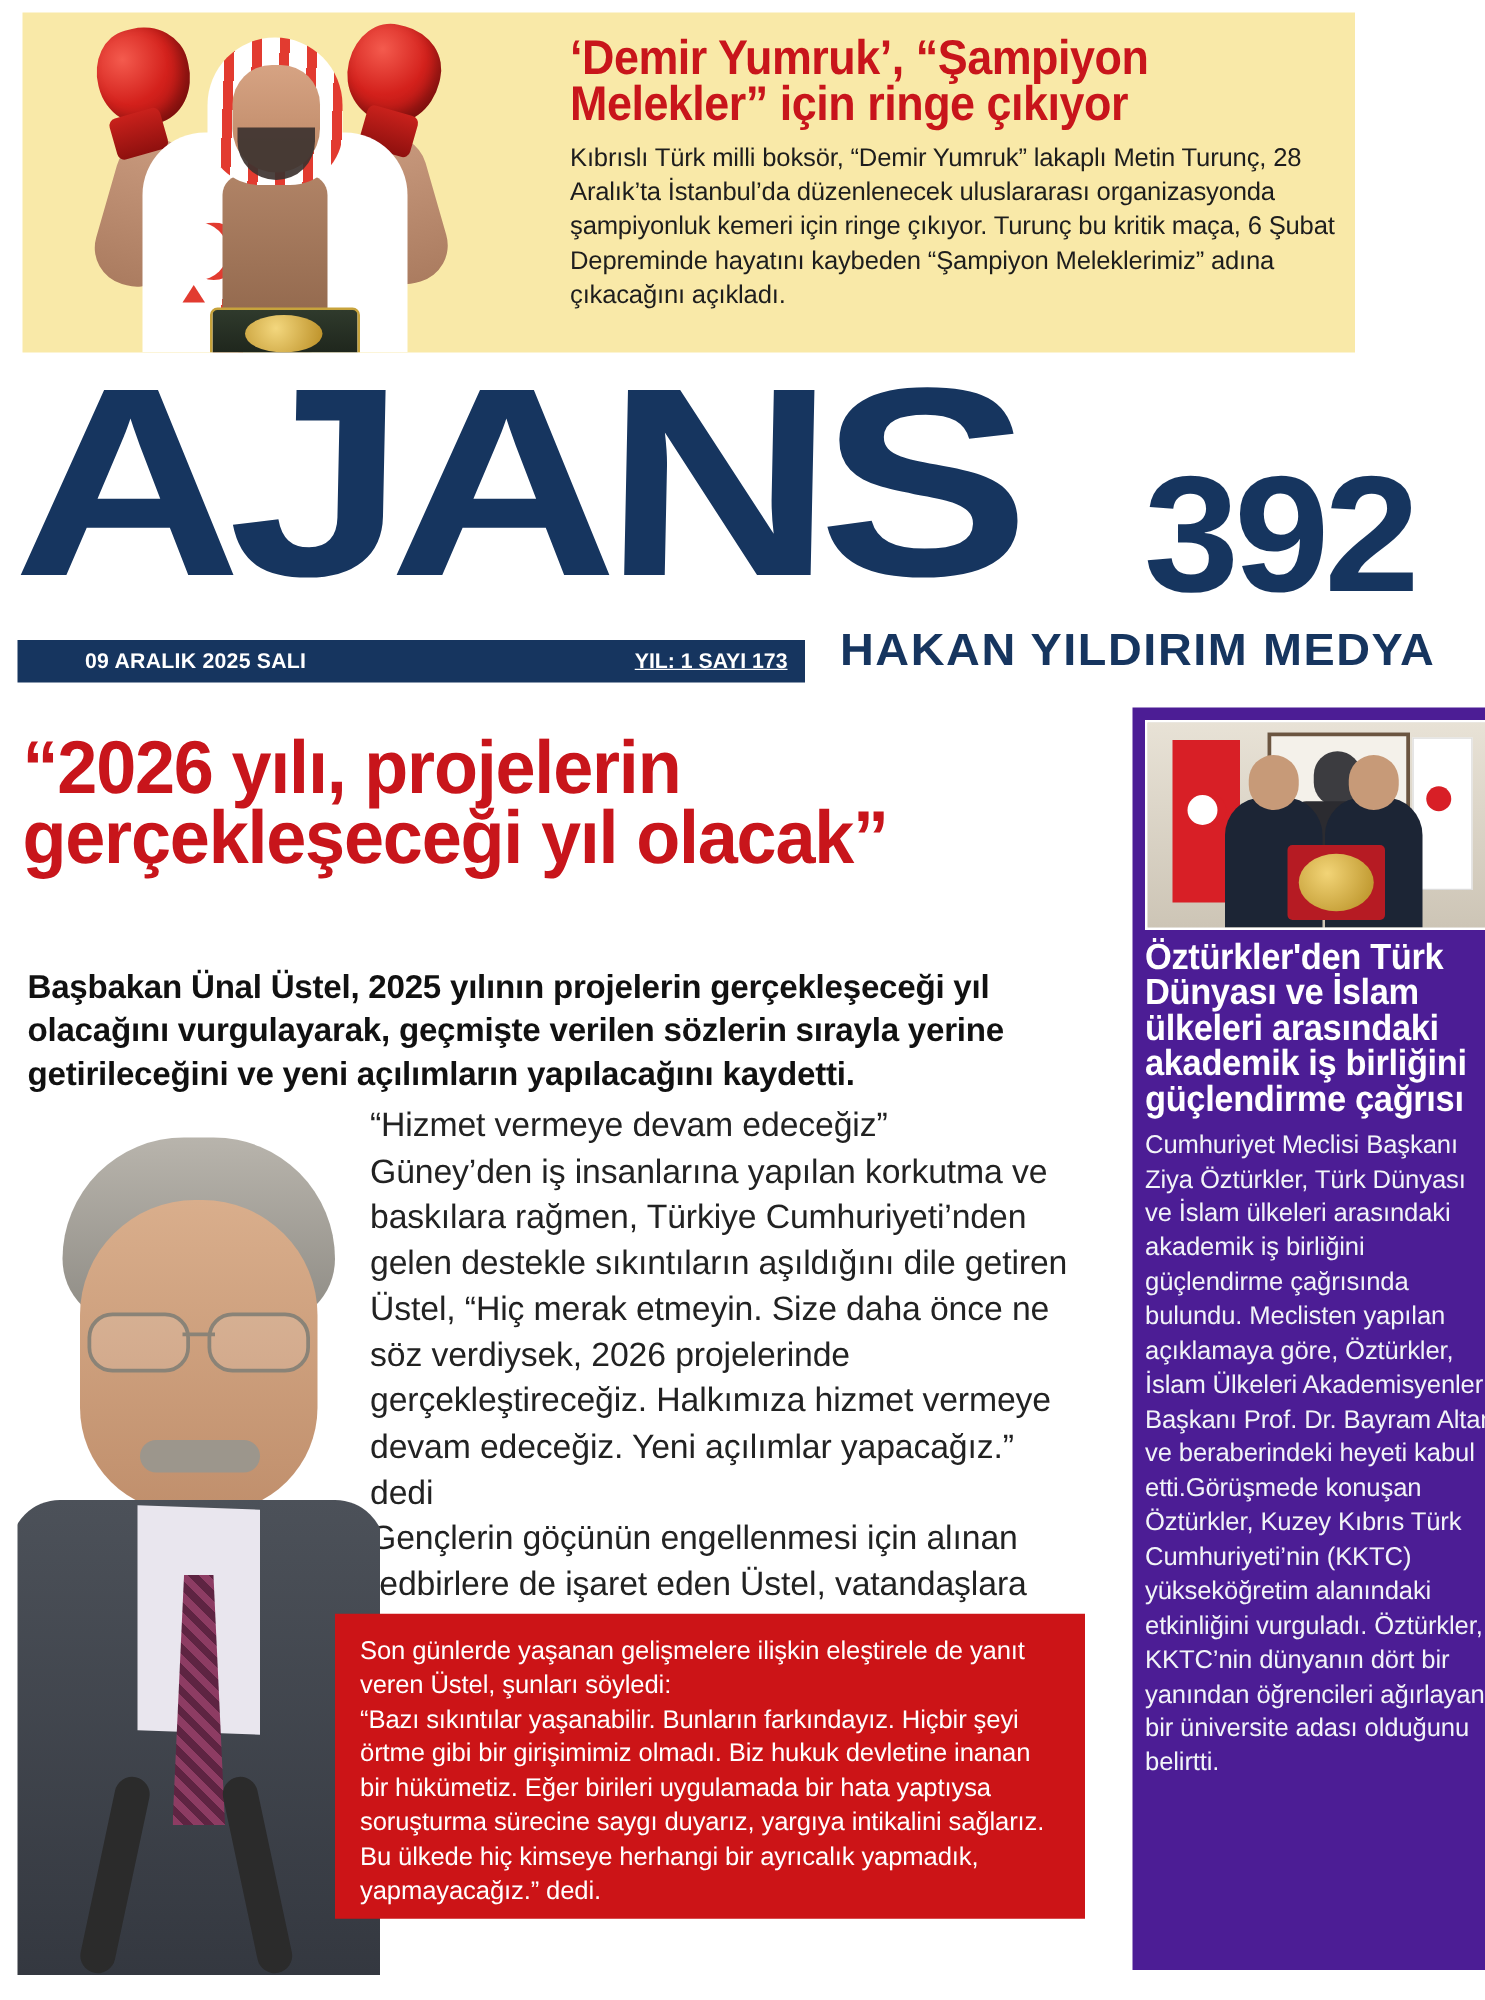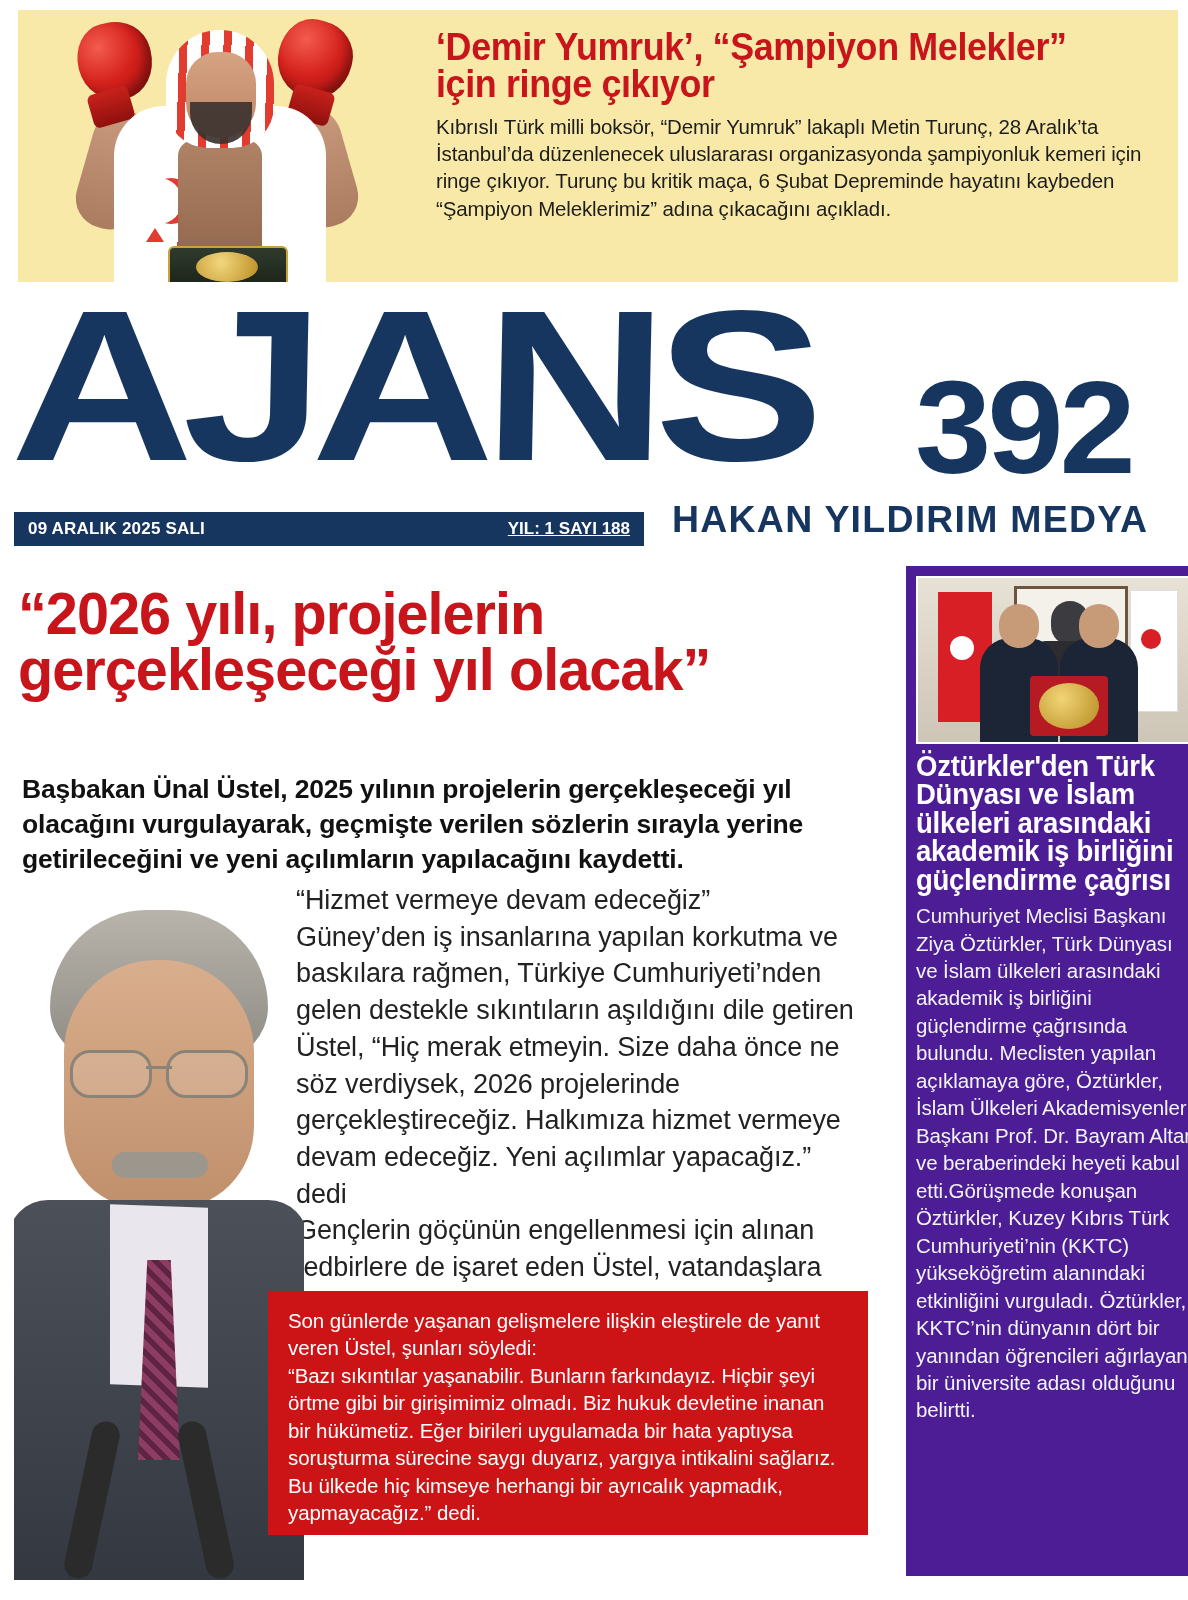--- a/index.html
+++ b/index.html
@@ -3,22 +3,22 @@
 <meta charset="utf-8">
 <style>
   html,body{margin:0;padding:0;background:#ffffff;}
   body{
     width:1188px;height:1600px;position:relative;overflow:hidden;
     font-family:"Liberation Sans",sans-serif;color:#111;
   }
 
   
   .top-banner{
-    position:absolute;left:18px;top:10px;width:1160px;height:272px;
-    background:#f9e9a8;display:flex;align-items:flex-start;overflow:hidden;
+    position:absolute;left:18px;top:10px;width:1066px;height:272px;
+    background:#f9e9a8;display:flex;align-items:flex-start;overflow:hidden;gap:20px;
   }
   .boxer-photo{
     position:relative;width:400px;height:272px;flex:0 0 400px;overflow:hidden;
   }
   .boxer-stage{position:absolute;left:0;top:0;width:400px;height:272px;}
   .glove{position:absolute;width:74px;height:78px;background:
       radial-gradient(circle at 32% 28%,#f45b4e 0%,#d4211c 48%,#9c0f0d 100%);
       border-radius:42% 50% 46% 50%/48% 44% 52% 50%;box-shadow:inset -6px -6px 10px rgba(0,0,0,.3);}
   .glove.l{left:60px;top:12px;transform:rotate(-14deg);}
   .glove.r{left:260px;top:10px;transform:rotate(14deg);}
@@ -73,21 +73,21 @@
   }
   .logo-sub{
     position:absolute;left:672px;top:215px;font-size:36px;font-weight:700;
     color:#16355f;letter-spacing:1.2px;transform:scaleX(1.04);transform-origin:left top;
   }
   .date-bar{
     position:absolute;left:14px;top:512px;width:630px;height:34px;
     background:#16355f;color:#fff;display:flex;align-items:center;
     justify-content:space-between;padding:0 14px;box-sizing:border-box;
   }
-  .date-bar .dt{font-size:17px;font-weight:700;letter-spacing:.2px;}
+  .date-bar .dt{font-size:17px;font-weight:700;letter-spacing:.2px;margin-left:40px;}
   .date-bar .iss{font-size:17px;font-weight:700;text-decoration:underline;}
 
   
   .main-head{
     position:absolute;left:18px;top:586px;width:860px;
     color:#c8151b;font-weight:700;font-size:60px;line-height:.94;
     letter-spacing:-1px;transform:scaleX(.96);transform-origin:left top;
   }
   .main-sub{
     position:absolute;left:22px;top:772px;width:845px;
@@ -181,21 +181,21 @@
   </div>
 </div>
 
 <div class="masthead">
   <div class="logo-ajans">AJANS</div>
   <div class="logo-392">392</div>
   <div class="logo-sub">HAKAN YILDIRIM MEDYA</div>
 </div>
 <div class="date-bar">
   <span class="dt">09 ARALIK 2025 SALI</span>
-  <span class="iss">YIL: 1 SAYI 188</span>
+  <span class="iss">YIL: 1 SAYI 173</span>
 </div>
 
 <div class="main-head">“2026 yılı, projelerin gerçekleşeceği yıl olacak”</div>
 <div class="main-sub">Başbakan Ünal Üstel, 2025 yılının projelerin gerçekleşeceği yıl olacağını vurgulayarak, geçmişte verilen sözlerin sırayla yerine getirileceğini ve yeni açılımların yapılacağını kaydetti.</div>
 <div class="main-body">“Hizmet vermeye devam edeceğiz”
 Güney’den iş insanlarına yapılan korkutma ve baskılara rağmen, Türkiye Cumhuriyeti’nden gelen destekle sıkıntıların aşıldığını dile getiren Üstel, “Hiç merak etmeyin. Size daha önce ne söz verdiysek, 2026 projelerinde gerçekleştireceğiz. Halkımıza hizmet vermeye devam edeceğiz. Yeni açılımlar yapacağız.” dedi
 Gençlerin göçünün engellenmesi için alınan tedbirlere de işaret eden Üstel, vatandaşlara yüzde yüz sosyal sigorta primi, yeni girişimcilere düşük faizli, uzun vadeli krediler gibi destekleri sıraladı, “ilk evim” kredileriyle gençlere ev sağlandığını belirtti. Üstel, ek olarak, 27 yıl sonra sosyal konut projesinin başlatıldığını anımsattı.</div>
 
 <div class="ustel-photo">
   <div class="u-hair"></div>

